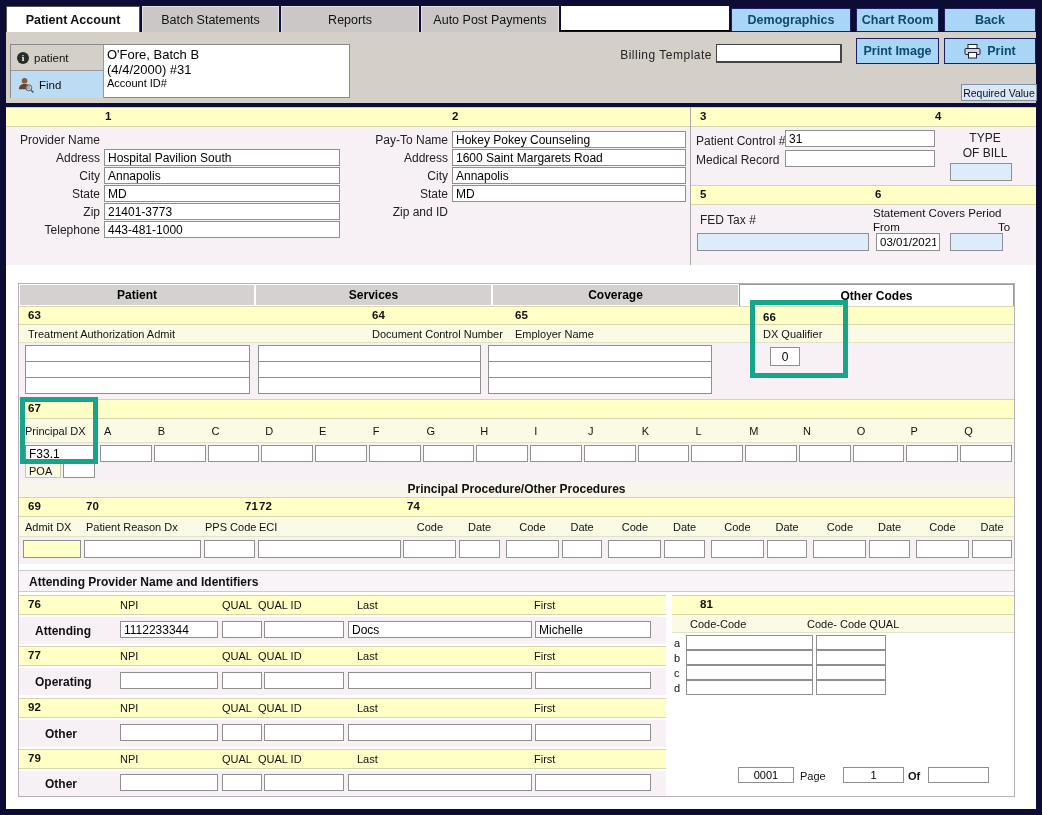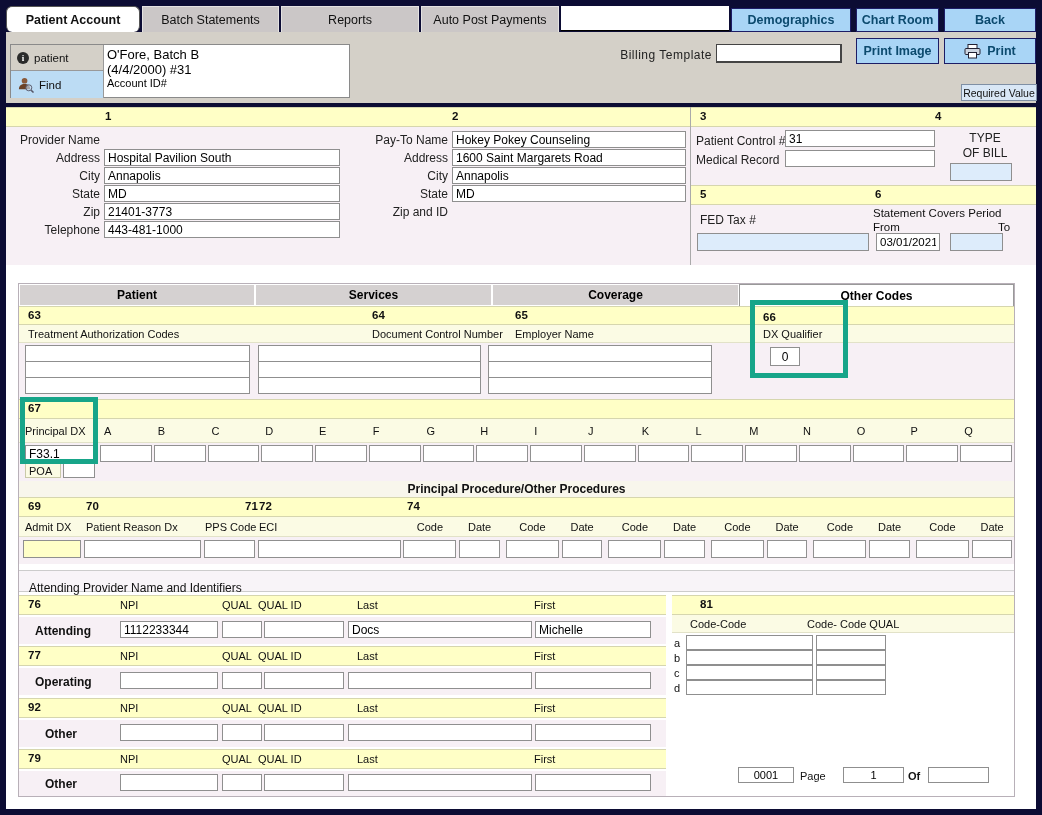--- a/index.html
+++ b/index.html
@@ -44,21 +44,21 @@
   .greenbox{border:5px solid #17a589;pointer-events:none;}
   .ctr{display:flex;align-items:center;justify-content:center;}
   .rt{text-align:right;}
   .badge{background:#d9e7f6;border:1px solid #7f8fa4;font-size:10.5px;color:#111;}
 </style>
 </head>
 <body>
 
 <div class="screen">
 
-  <div class="abs mtab active" style="left:6px;top:6px;width:134px;height:26px;border-radius:6px;">
+  <div class="abs mtab active" style="left:6px;top:6px;width:134px;height:26px;">
     <span>Patient Account</span>
   </div>
   <div class="abs mtab" style="left:142px;top:6px;width:137px;height:26px;">
     <span>Batch Statements</span>
   </div>
   <div class="abs mtab" style="left:281px;top:6px;width:138px;height:26px;">
     <span>Reports</span>
   </div>
   <div class="abs mtab" style="left:421px;top:6px;width:138px;height:26px;">
     <span>Auto Post Payments</span>
@@ -186,21 +186,21 @@
   <div class="abs ctr" style="left:739px;top:284px;width:275px;height:22px;background:#fff;border:1px solid #999;border-bottom:none;font-weight:bold;font-size:12px;">
       <span>Other Codes</span>
     </div>
 
   <div class="abs ylwrow" style="left:19px;top:306px;width:995px;height:19px;"></div>
   <span class="abs num" style="left:28px;top:309px;">63</span>
   <span class="abs num" style="left:372px;top:309px;">64</span>
   <span class="abs num" style="left:515px;top:309px;">65</span>
   <span class="abs num" style="left:763px;top:311px;">66</span>
   <div class="abs palerow" style="left:19px;top:325px;width:995px;height:18px;"></div>
-  <span class="abs sm" style="left:28px;top:328px;">Treatment Authorization Codes</span>
+  <span class="abs sm" style="left:28px;top:328px;">Treatment Authorization Admit</span>
   <span class="abs sm" style="left:372px;top:328px;">Document Control Number</span>
   <span class="abs sm" style="left:515px;top:328px;">Employer Name</span>
   <span class="abs sm" style="left:763px;top:328px;">DX Qualifier</span>
   <div class="abs pink" style="left:19px;top:343px;width:995px;height:56px;"></div>
   <input class="inp" style="left: 25px; top: 345px; width: 225px;">
   <input class="inp" style="left: 25px; top: 361px; width: 225px;">
   <input class="inp" style="left: 25px; top: 377px; width: 225px;">
   <input class="inp" style="left: 258px; top: 345px; width: 223px;">
   <input class="inp" style="left: 258px; top: 361px; width: 223px;">
   <input class="inp" style="left: 258px; top: 377px; width: 223px;">
@@ -322,21 +322,21 @@
         <div class="cellbox c"></div>
         <div class="cellbox d"></div>
       </div>
     <div class="pair">
         <div class="cellbox c"></div>
         <div class="cellbox d"></div>
       </div>
   </div>
 
   <div class="abs" style="left:19px;top:570px;width:995px;height:22px;background:#f8f4f8;border-top:1px solid #ccc;border-bottom:1px solid #ccc;">
-    <span class="abs" style="left:10px;top:10px;font-weight:normal;font-size:12px;color:#111;">Attending Provider Name and Identifiers</span>
+    <span class="abs" style="left:10px;top:4px;font-weight:bold;font-size:12px;color:#111;">Attending Provider Name and Identifiers</span>
   </div>
 
   <div class="abs ylwrow" style="left:19px;top:595px;width:647px;height:20px;"></div>
   <span class="abs num" style="left:28px;top:598px;">76</span>
   <span class="abs sm" style="left:120px;top:599px;">NPI</span>
   <span class="abs sm" style="left:222px;top:599px;">QUAL</span>
   <span class="abs sm" style="left:258px;top:599px;">QUAL ID</span>
   <span class="abs sm" style="left:357px;top:599px;">Last</span>
   <span class="abs sm" style="left:534px;top:599px;">First</span>
   <div class="abs pink" style="left:19px;top:617px;width:647px;height:27px;"></div>

